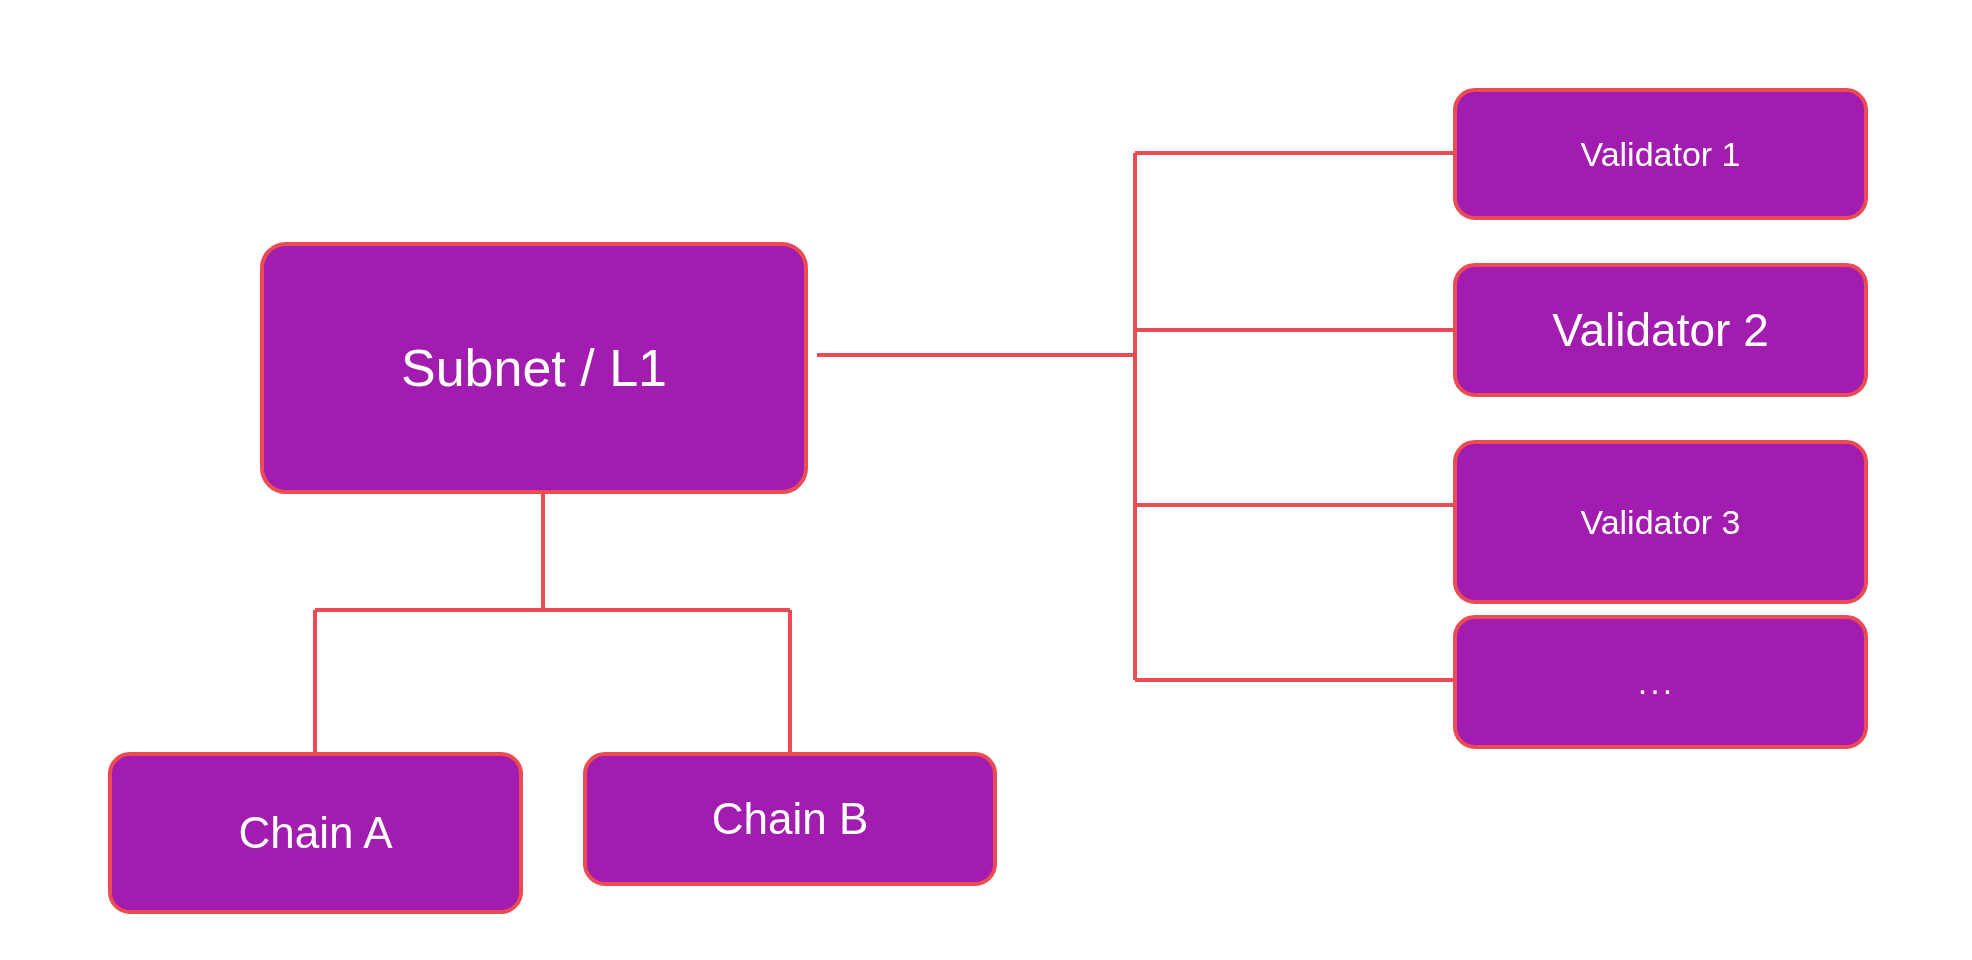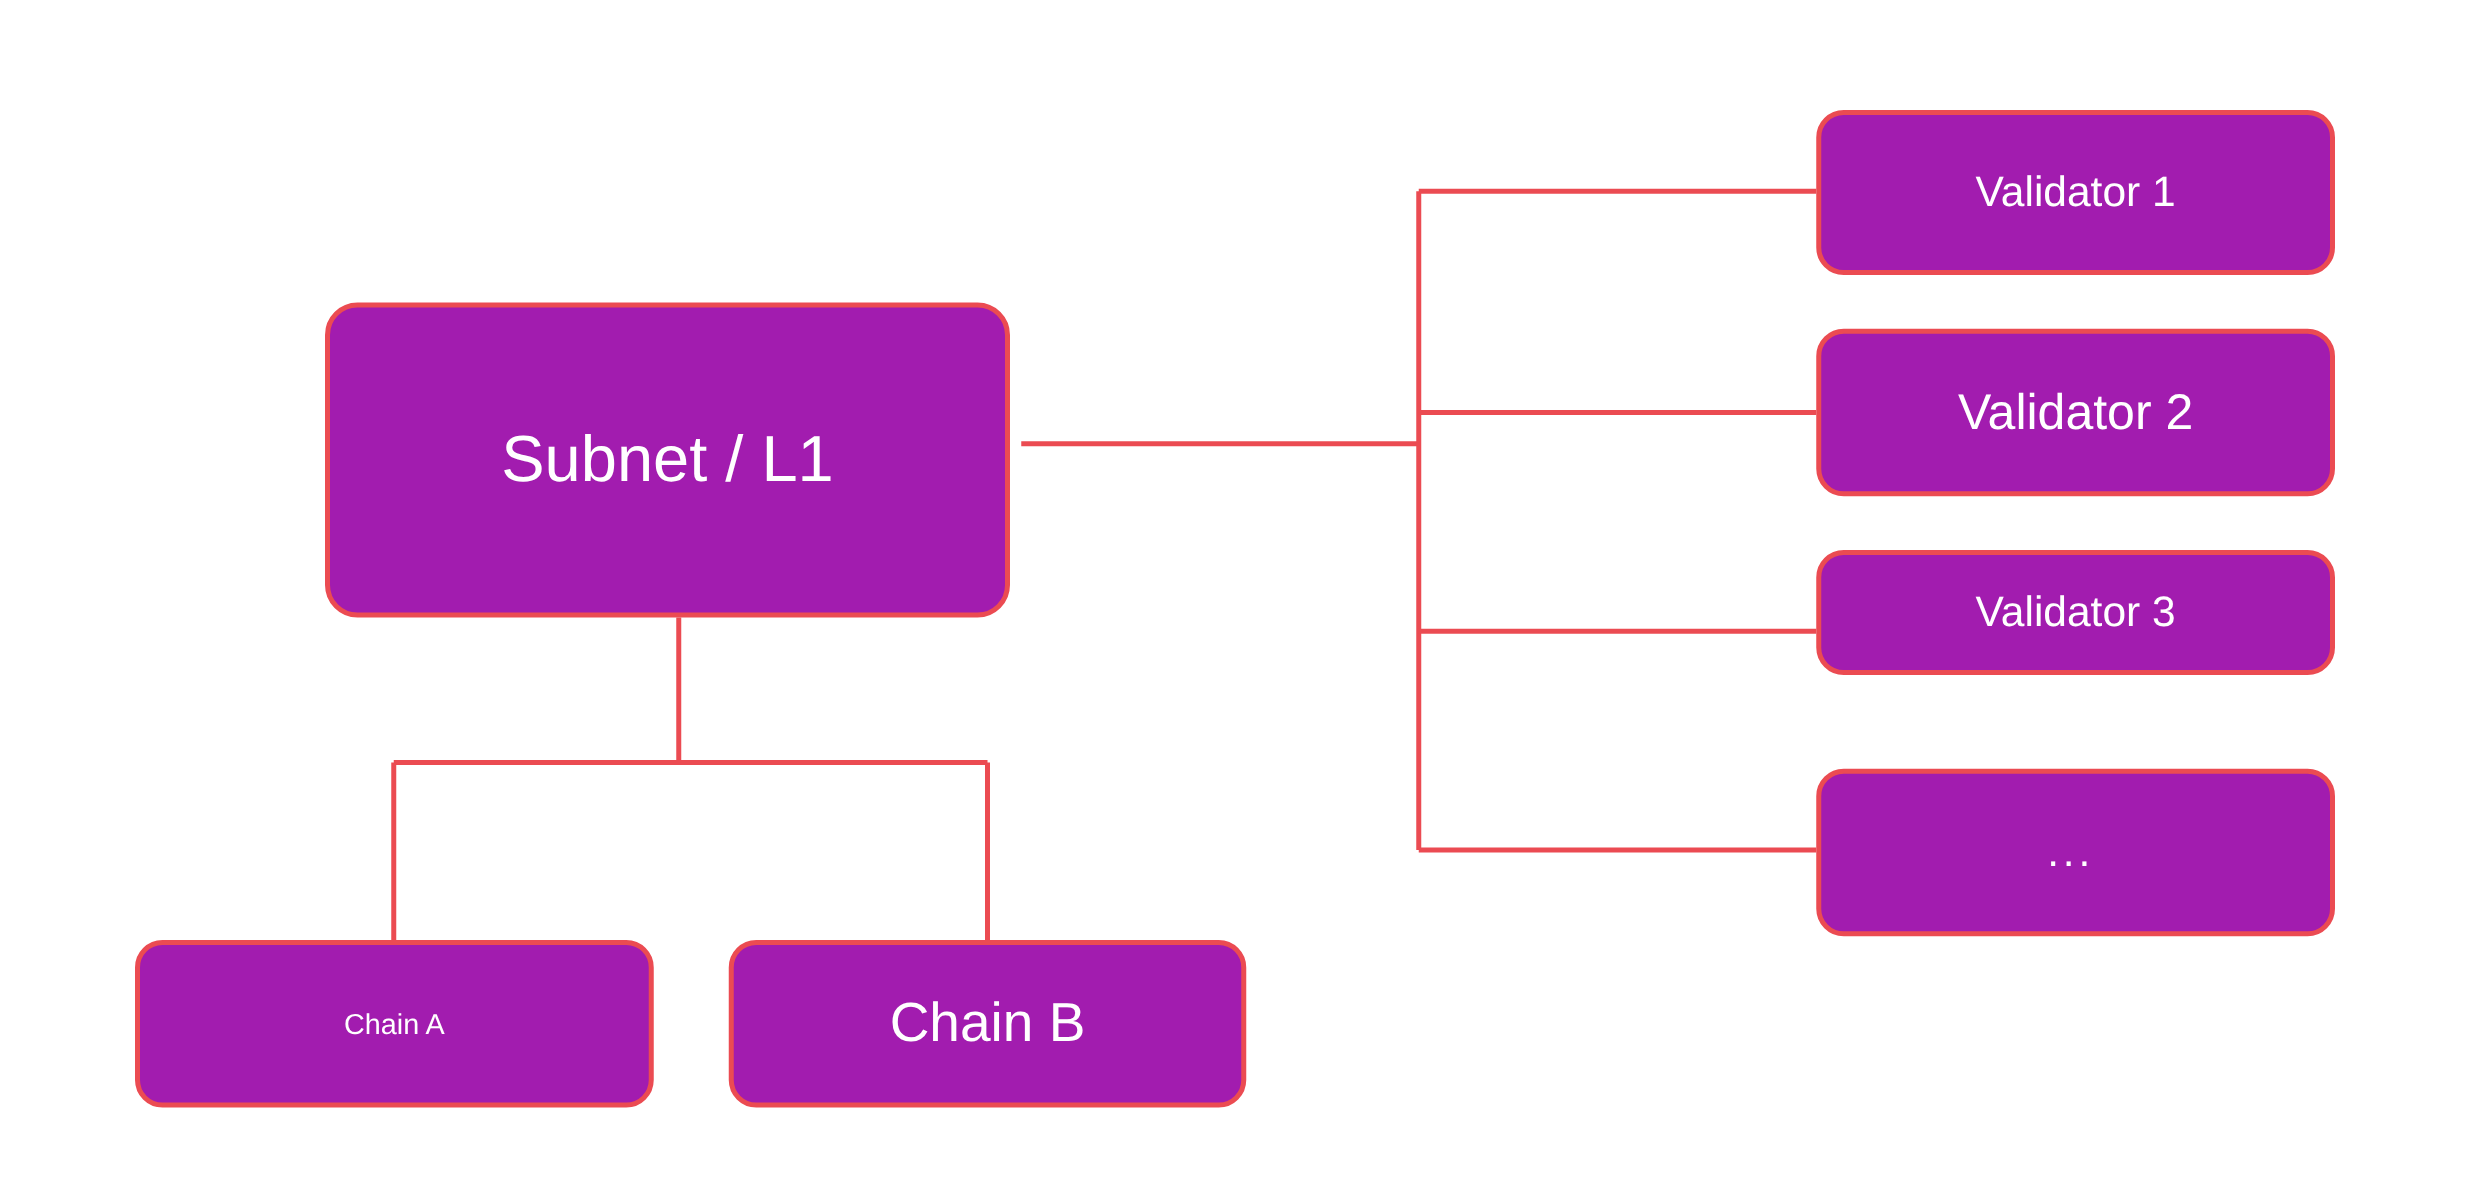--- a/index.html
+++ b/index.html
@@ -52,49 +52,49 @@
     top: 242px;
     width: 548px;
     height: 252px;
     border-radius: 26px;
     font-size: 52px;
   }
   #node-chain-a {
     left: 108px;
     top: 752px;
     width: 415px;
-    height: 134px;
-    font-size: 23px;
+    height: 162px;
+    font-size: 44px;
   }
   #node-chain-b {
     left: 583px;
     top: 752px;
     width: 414px;
     height: 134px;
     font-size: 44px;
   }
   #node-validator-1 {
     left: 1453px;
     top: 88px;
     width: 415px;
     height: 132px;
     font-size: 34px;
   }
   #node-validator-2 {
     left: 1453px;
     top: 263px;
     width: 415px;
     height: 134px;
-    font-size: 40px;
+    font-size: 46px;
   }
   #node-validator-3 {
     left: 1453px;
     top: 440px;
     width: 415px;
-    height: 100px;
+    height: 164px;
     font-size: 34px;
   }
   #node-validator-more {
     left: 1453px;
     top: 615px;
     width: 415px;
     height: 134px;
     font-size: 34px;
   }
   #node-validator-more .node-label {

